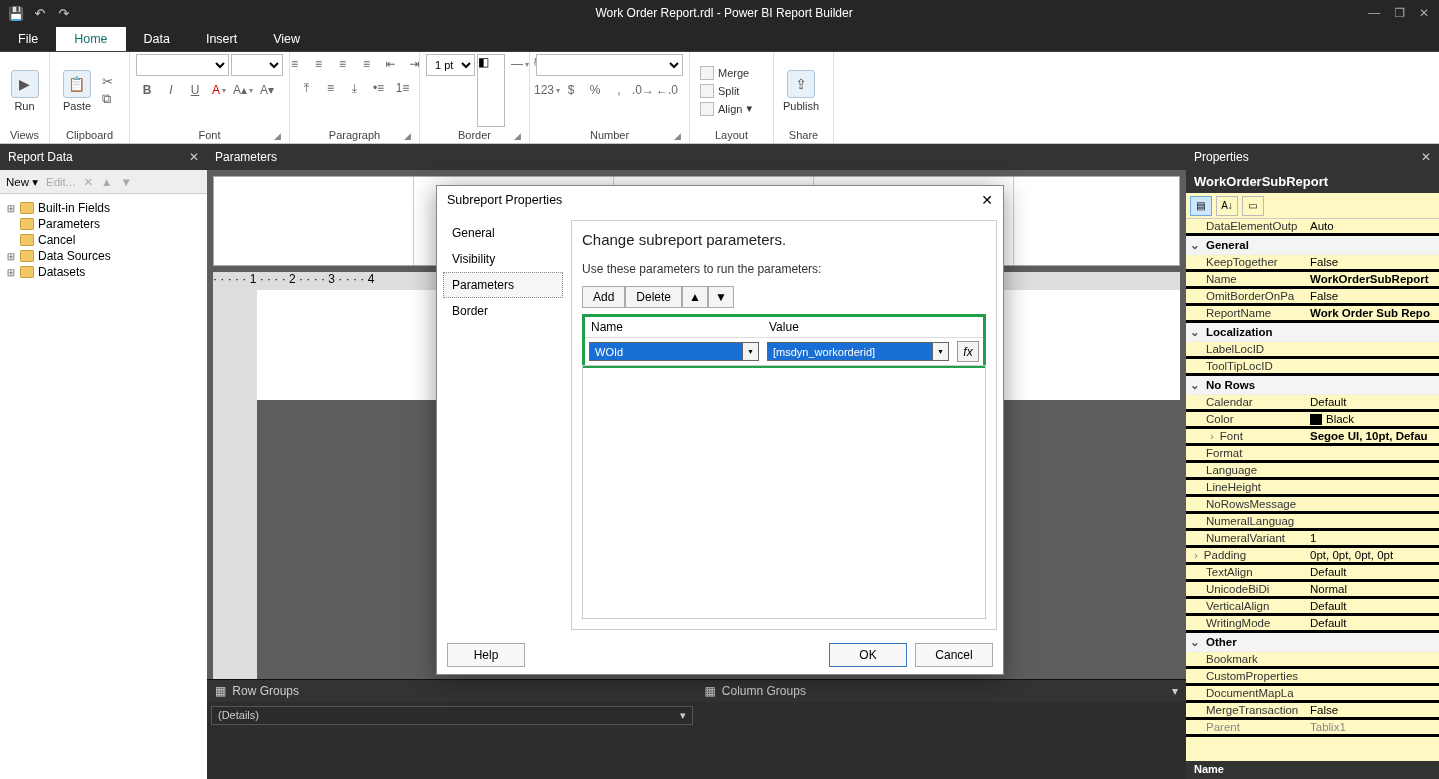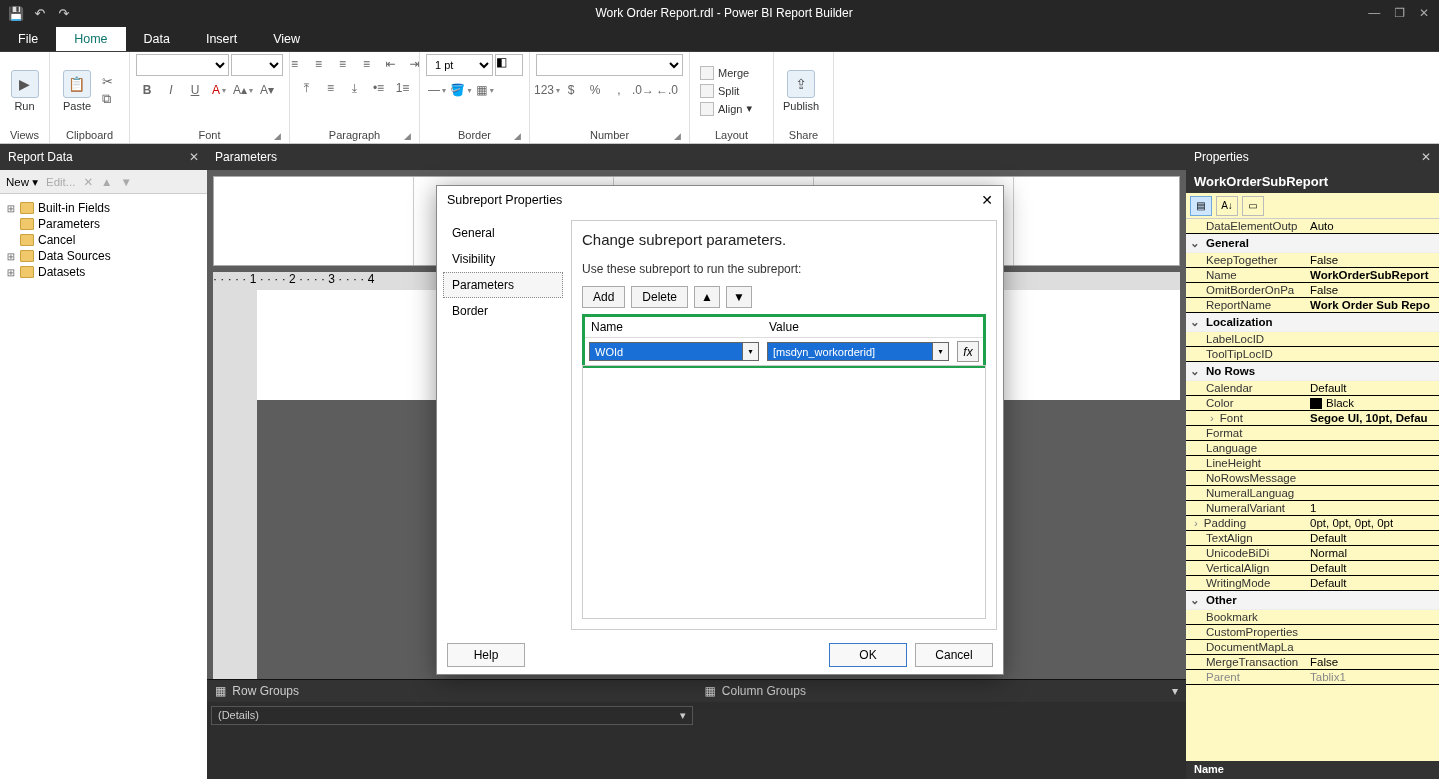--- a/index.html
+++ b/index.html
@@ -69,38 +69,38 @@
 
 
 .panel-right{width:253px;background:#fef9c3;display:flex;flex-direction:column;}
 .selhdr{background:#333;color:#fff;padding:4px 8px;font-weight:bold;font-size:13px;}
 .prop-tools{height:26px;border-bottom:1px solid #ccc;display:flex;align-items:center;padding:0 4px;gap:4px;}
 .prop-tools .t{width:22px;height:20px;border:1px solid #bbb;display:flex;align-items:center;justify-content:center;font-size:10px;}
 .prop-tools .t.active{background:#cfe6ff;border-color:#6fa8dc;}
 .prop-grid{flex:1;overflow:auto;font-size:11.5px;}
 .prop-grid .cat{display:flex;align-items:center;gap:4px;padding:2px 4px;font-weight:bold;background:#f4f4f4;border-bottom:1px solid #eee;}
 .prop-grid .cat .chev{width:12px;color:#555;}
-.prop-grid .row{display:flex;border-bottom:1px solid #000000;}
+.prop-grid .row{display:flex;border-bottom:3px solid #000000;}
 .prop-grid .row .k{width:120px;padding:1px 4px 1px 20px;color:#333;overflow:hidden;white-space:nowrap;}
 .prop-grid .row .v{flex:1;padding:1px 4px;color:#000;white-space:nowrap;overflow:hidden;}
 .prop-grid .row .v.bold{font-weight:bold;}
 .prop-grid .row .v .sw{display:inline-block;width:12px;height:11px;background:#000;margin-right:4px;vertical-align:middle;}
 .prop-foot{height:18px;background:#333;color:#fff;padding:2px 8px;font-size:11px;font-weight:bold;}
 
 
 .dialog{position:absolute;left:436px;top:185px;width:568px;height:490px;background:#fff;border:1px solid #888;box-shadow:0 4px 24px rgba(0,0,0,0.4);display:flex;flex-direction:column;z-index:1000;}
 .dialog .dtitle{height:28px;display:flex;align-items:center;justify-content:space-between;padding:4px 10px;font-size:12.5px;}
 .dialog .dbody{flex:1;display:flex;padding:6px;gap:8px;}
 .dialog .nav{width:120px;}
 .dialog .nav .ni{padding:5px 8px;font-size:12px;border:1px solid transparent;}
 .dialog .nav .ni.sel{border:1px dotted #888;background:#f6f6f6;}
 .dialog .content{flex:1;border:1px solid #ccc;padding:10px;display:flex;flex-direction:column;}
 .dialog .content h4{font-size:15px;font-weight:normal;color:#222;margin-bottom:14px;}
 .dialog .content .hint{font-size:12px;color:#333;margin-bottom:10px;}
-.dialog .btnrow{display:flex;gap:6px;align-items:center;margin-bottom:6px;}
+.dialog .btnrow{display:flex;align-items:center;margin-bottom:6px;}
 .dialog .btnrow button{padding:3px 10px;font-size:12px;border:1px solid #aaa;background:#f4f4f4;}
 .dialog .btnrow .arr{width:26px;padding:3px 0;}
 .dialog .grid{border:3px solid #1fa04a;flex:0 0 auto;}
 .dialog .grid table{width:100%;border-collapse:collapse;}
 .dialog .grid th{font-weight:normal;text-align:left;padding:3px 6px;font-size:12px;border-bottom:1px solid #ddd;}
 .dialog .grid td{padding:3px 4px;}
 .dialog .grid .cellsel{display:flex;}
 .dialog .grid .cellsel input{flex:1;border:1px solid #666;height:19px;font-size:11px;padding:0 5px;background:#1a6fd6;color:#fff;}
 .dialog .grid .cellsel .dd{width:16px;border:1px solid #666;border-left:none;display:flex;align-items:center;justify-content:center;font-size:8px;background:#f4f4f4;}
 .dialog .grid .fx{width:22px;height:21px;border:1px solid #999;background:#f4f4f4;display:flex;align-items:center;justify-content:center;font-style:italic;font-size:12px;}
@@ -195,21 +195,21 @@
         <div class="i">⤒</div>
         <div class="i">≡</div>
         <div class="i">⤓</div>
         <div class="i">•≡</div>
         <div class="i">1≡</div>
       </div>
     </div>
     <div class="label"><span>Paragraph</span><span class="dlg">◢</span></div>
   </div>
   <div class="ribbon-group" style="width:110px">
-    <div class="body" style="flex-direction:column;gap:4px;align-items:stretch;">
+    <div class="body" style="flex-direction:row;gap:4px;align-items:stretch;">
       <div style="display:flex;gap:2px;">
           <select class="selbox" style="flex:1"><option>1 pt</option></select>
           <div class="i drop" style="width:28px;border:1px solid #bbb;">◧</div>
         </div>
       <div class="iconrow">
         <div class="i drop">—</div>
         <div class="i drop" style="color:#e6b800;">🪣</div>
         <div class="i drop">▦</div>
       </div>
     </div>
@@ -486,21 +486,21 @@
   </div>
   <div class="dbody">
     <div class="nav">
       <div class="ni">General</div>
       <div class="ni">Visibility</div>
       <div class="ni sel">Parameters</div>
       <div class="ni">Border</div>
     </div>
     <div class="content">
       <h4>Change subreport parameters.</h4>
-      <div class="hint">Use these subreport to run the subreport:</div>
+      <div class="hint">Use these parameters to run the parameters:</div>
       <div class="btnrow">
         <button>Add</button>
         <button>Delete</button>
         <button class="arr">▲</button>
         <button class="arr">▼</button>
       </div>
       <div class="grid">
         <table>
           <tbody>
               <tr>

